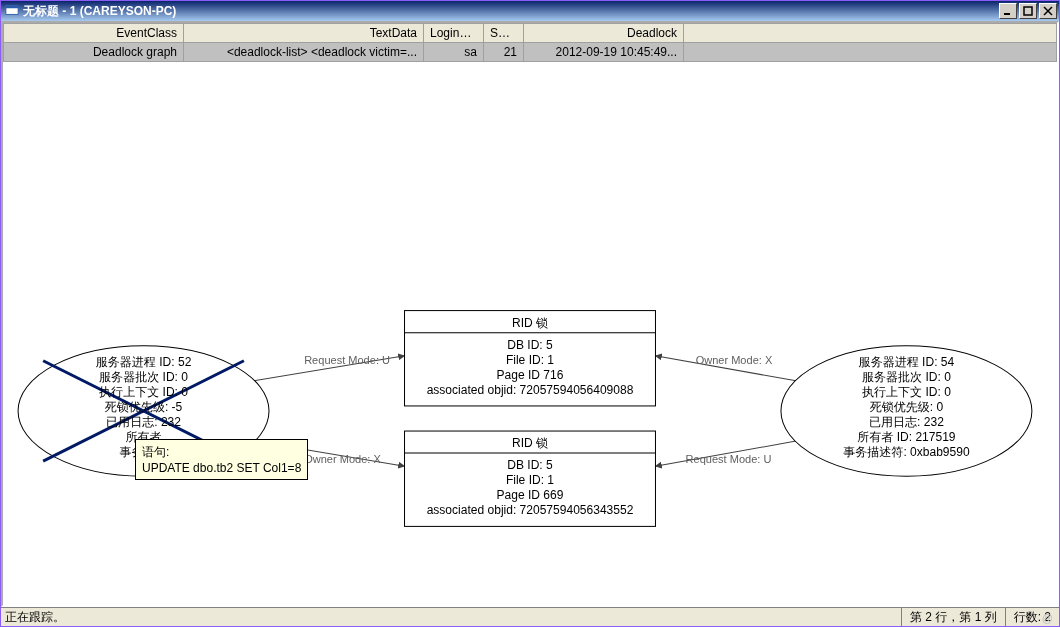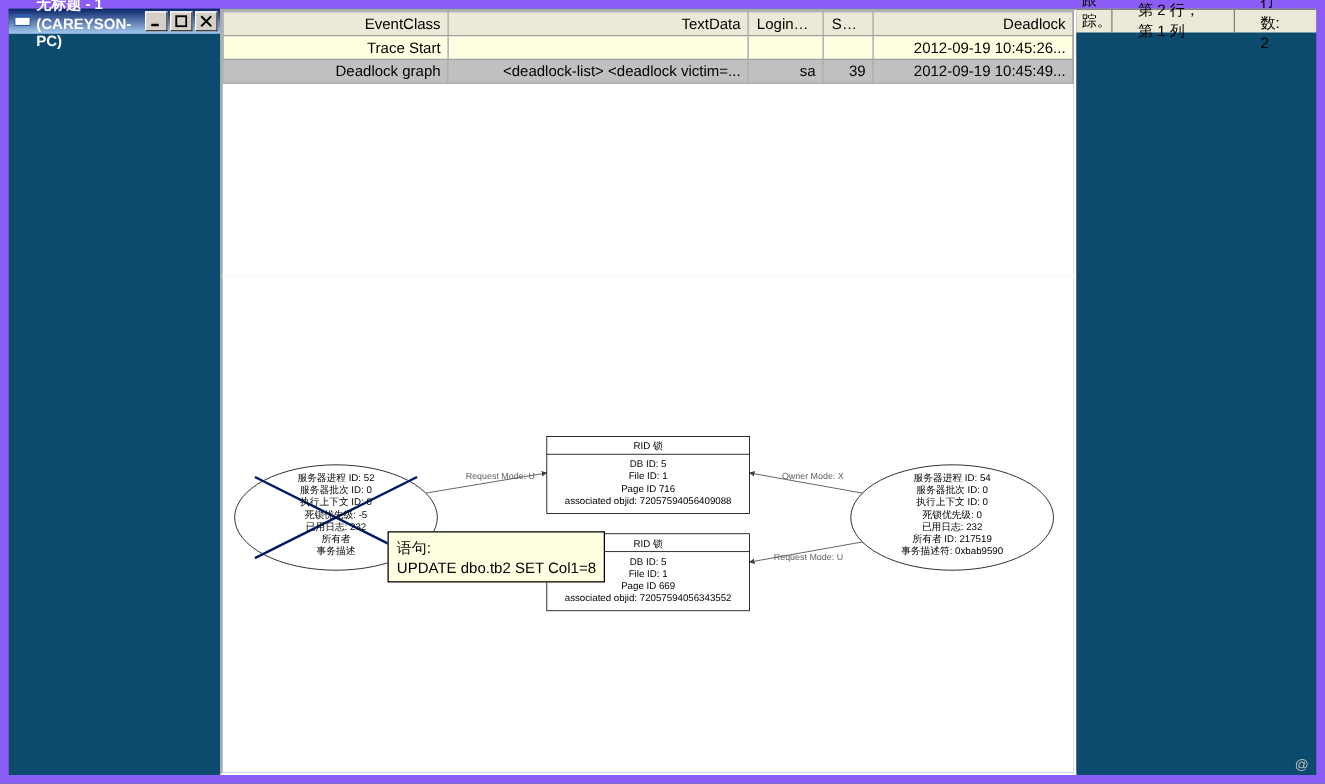--- a/index.html
+++ b/index.html
@@ -1,16 +1,16 @@
 <!DOCTYPE html>
 <html><head>
 <meta charset="utf-8">
 <style>
   html,body{margin:0;padding:0;font-family:"Segoe UI",Tahoma,sans-serif;font-size:12px;color:#000;background:#ece9d8}
-  .window{display:flex;flex-direction:row;width:1060px;height:627px;border:7px solid #8b5cf6;box-sizing:border-box;background:#0c4a6e;position:relative}
+  .window{display:flex;flex-direction:column;width:1060px;height:627px;border:1px solid #8b5cf6;box-sizing:border-box;background:#a21caf;position:relative}
   .titlebar{height:20px;background:linear-gradient(#0a246a,#a6caf0);display:flex;align-items:center;color:#fff;font-size:12px;padding-left:4px}
   .titlebar .spacer{flex:1}
   .titlebar .title-text{margin-left:4px;font-weight:bold}
   .btns{display:flex;margin-right:2px}
   .btns div{width:16px;height:14px;margin-left:2px;background:#d4d0c8;border:1px solid #fff;border-right-color:#404040;border-bottom-color:#404040;display:flex;align-items:center;justify-content:center;font-size:9px;font-family:Marlett,system-ui; cursor:pointer}
   .btns svg{width:10px;height:10px}
   .content{flex:1;display:flex;flex-direction:column;border:2px inset #fff;margin:0}
   .tracegrid{height:210px;background:#fff;border-bottom:2px inset #fff;overflow:auto}
   table.grid{border-collapse:collapse;width:100%;table-layout:fixed}
   table.grid th,table.grid td{border:1px solid #a0a0a0;padding:2px 6px;text-align:right;font-size:12px;white-space:nowrap;overflow:hidden;text-overflow:ellipsis}
@@ -18,21 +18,21 @@
   .col-event{width:180px}.col-text{width:240px}.col-login{width:60px}.col-spid{width:40px}.col-start{width:160px}.col-rest{}
   tr.sel td{background:#c0c0c0}
   tr.row0 td{background:#ffffe1}
   .graphpane{flex:1;background:#fff;position:relative;overflow:hidden;border-top:2px outset #fff}
   svg.dgraph{width:100%;height:100%}
   .node text{font-family:"Segoe UI",Tahoma,sans-serif;font-size:12px}
   .edge-label{font-size:11px;fill:#606060}
   .tooltip{position:absolute;background:#ffffe1;border:1px solid #000;padding:4px 6px;font-size:12px;white-space:nowrap}
   .statusbar{height:18px;background:#ece9d8;border-top:1px solid #808080;display:flex;align-items:flex-end;font-size:12px}
   .statusbar .sb-left{flex:1;padding-left:4px}
-  .statusbar .sb-cell{border-left:1px solid #808080;padding:0 20px;height:100%;display:flex;align-items:center}
+  .statusbar .sb-cell{border-left:1px solid #808080;padding:0 8px;height:100%;display:flex;align-items:center}
   .watermark{position:absolute;right:6px;bottom:2px;font-size:11px;color:#bbb}
   .tbicon svg{width:14px;height:14px}
 </style>
 </head>
 <body>
 
 <div class="window">
   <div class="titlebar">
     <span class="tbicon">
       <svg viewBox="0 0 16 16">
@@ -76,33 +76,25 @@
             <tr>
           <th>EventClass</th>
           <th>TextData</th>
           <th>LoginName</th>
           <th>SPID</th>
           <th>Deadlock</th>
           <th></th>
         </tr>
           </thead>
         <tbody>
-          <tr class="row0">
-            <td>Trace Start</td>
-            <td></td>
-            <td></td>
-            <td></td>
-            <td>2012-09-19 10:45:26...</td>
-            <td></td>
-          </tr>
           <tr class="sel">
             <td>Deadlock graph</td>
             <td>&lt;deadlock-list&gt;  &lt;deadlock victim=...</td>
             <td>sa</td>
-            <td>39</td>
+            <td>21</td>
             <td>2012-09-19 10:45:49...</td>
             <td></td>
           </tr>
         </tbody>
       </table>
     </div>
 
     <div class="graphpane">
       <svg class="dgraph" viewBox="0 0 1050 360">
         <defs>

